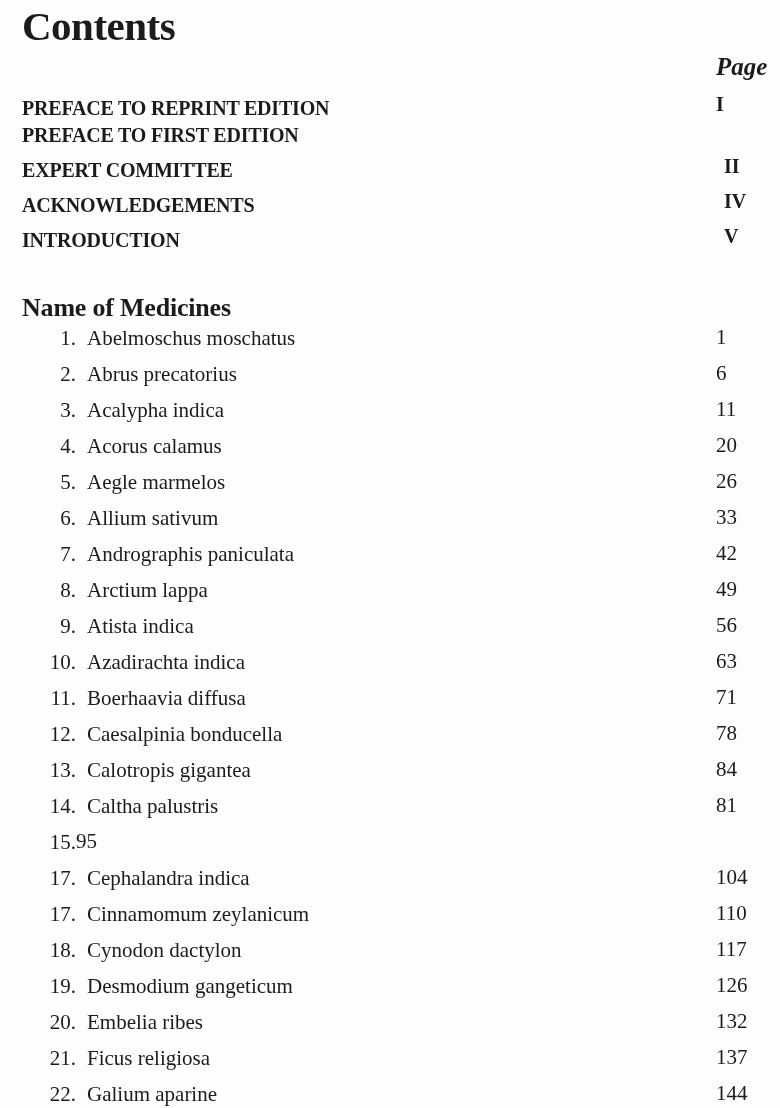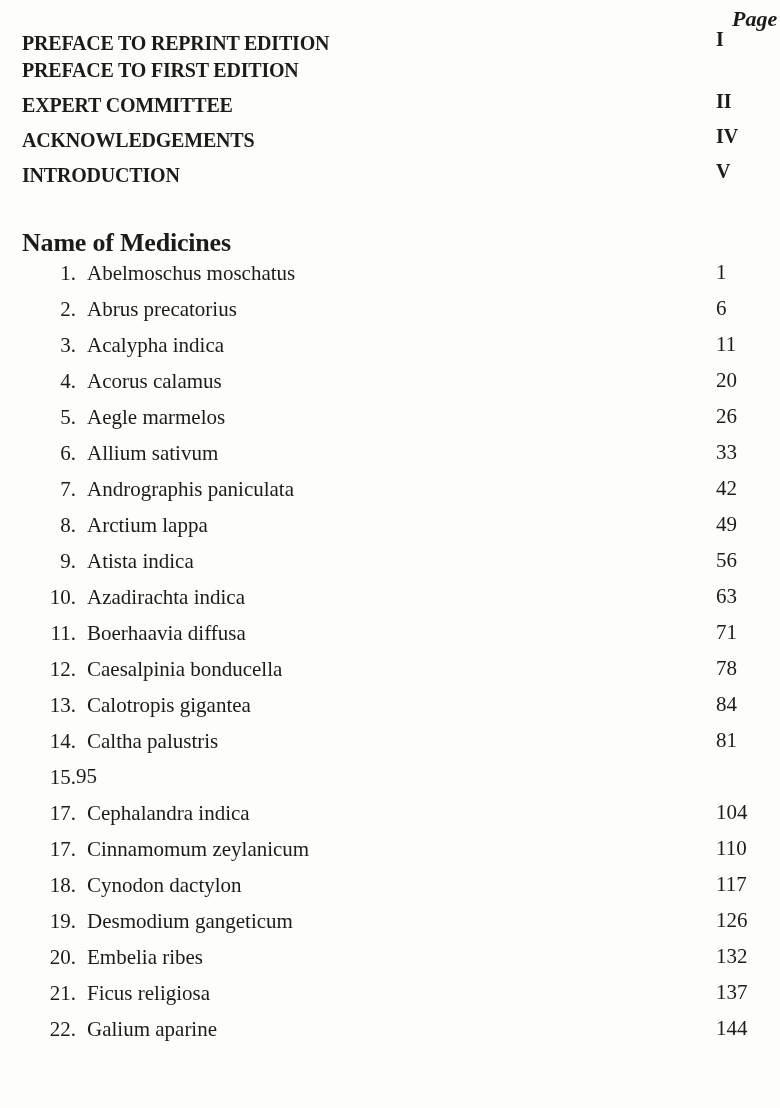--- a/index.html
+++ b/index.html
@@ -29,31 +29,30 @@
   .page-col-row {
     display: grid;
     grid-template-columns: 694px 1fr;
     margin-top: 5px;
     height: 24px;
   }
   .page-col-label {
     grid-column: 2;
     font-style: italic;
     font-weight: 600;
-    font-size: 22px;
+    font-size: 25px;
     line-height: 24px;
-    margin-left: 16px;
-  }
-  .front-matter { }
+  }
+  .front-matter { margin-top: 17px; }
   .fm-row {
     display: grid;
     grid-template-columns: 694px 1fr;
     height: 27px;
   }
-  .fm-row.spaced { margin-top: 8px; }
+  .fm-row.spaced { margin-top: 8px; gap: 8px; }
   .fm-label {
     font-weight: 700;
     font-size: 20px;
     line-height: 25px;
     letter-spacing: -0.2px;
   }
   .fm-page {
     font-weight: 700;
     font-size: 20px;
     line-height: 25px;
@@ -80,20 +79,21 @@
     line-height: 27px;
   }
   .entry-num { text-align: right; }
   .entry-name { padding-left: 11px; }
   .entry-page { position: relative; top: -1px; }
 </style>
 </head>
 <body>
 
 <div class="page">
+  <h1 class="doc-title">Contents</h1>
 
   <div class="page-col-row">
     <span class="page-col-label">Page</span>
   </div>
 
   <div class="front-matter" id="front-matter">
       <div class="fm-row">
         <span class="fm-label">PREFACE TO REPRINT EDITION</span>
         <span class="fm-page">I</span>
       </div>

